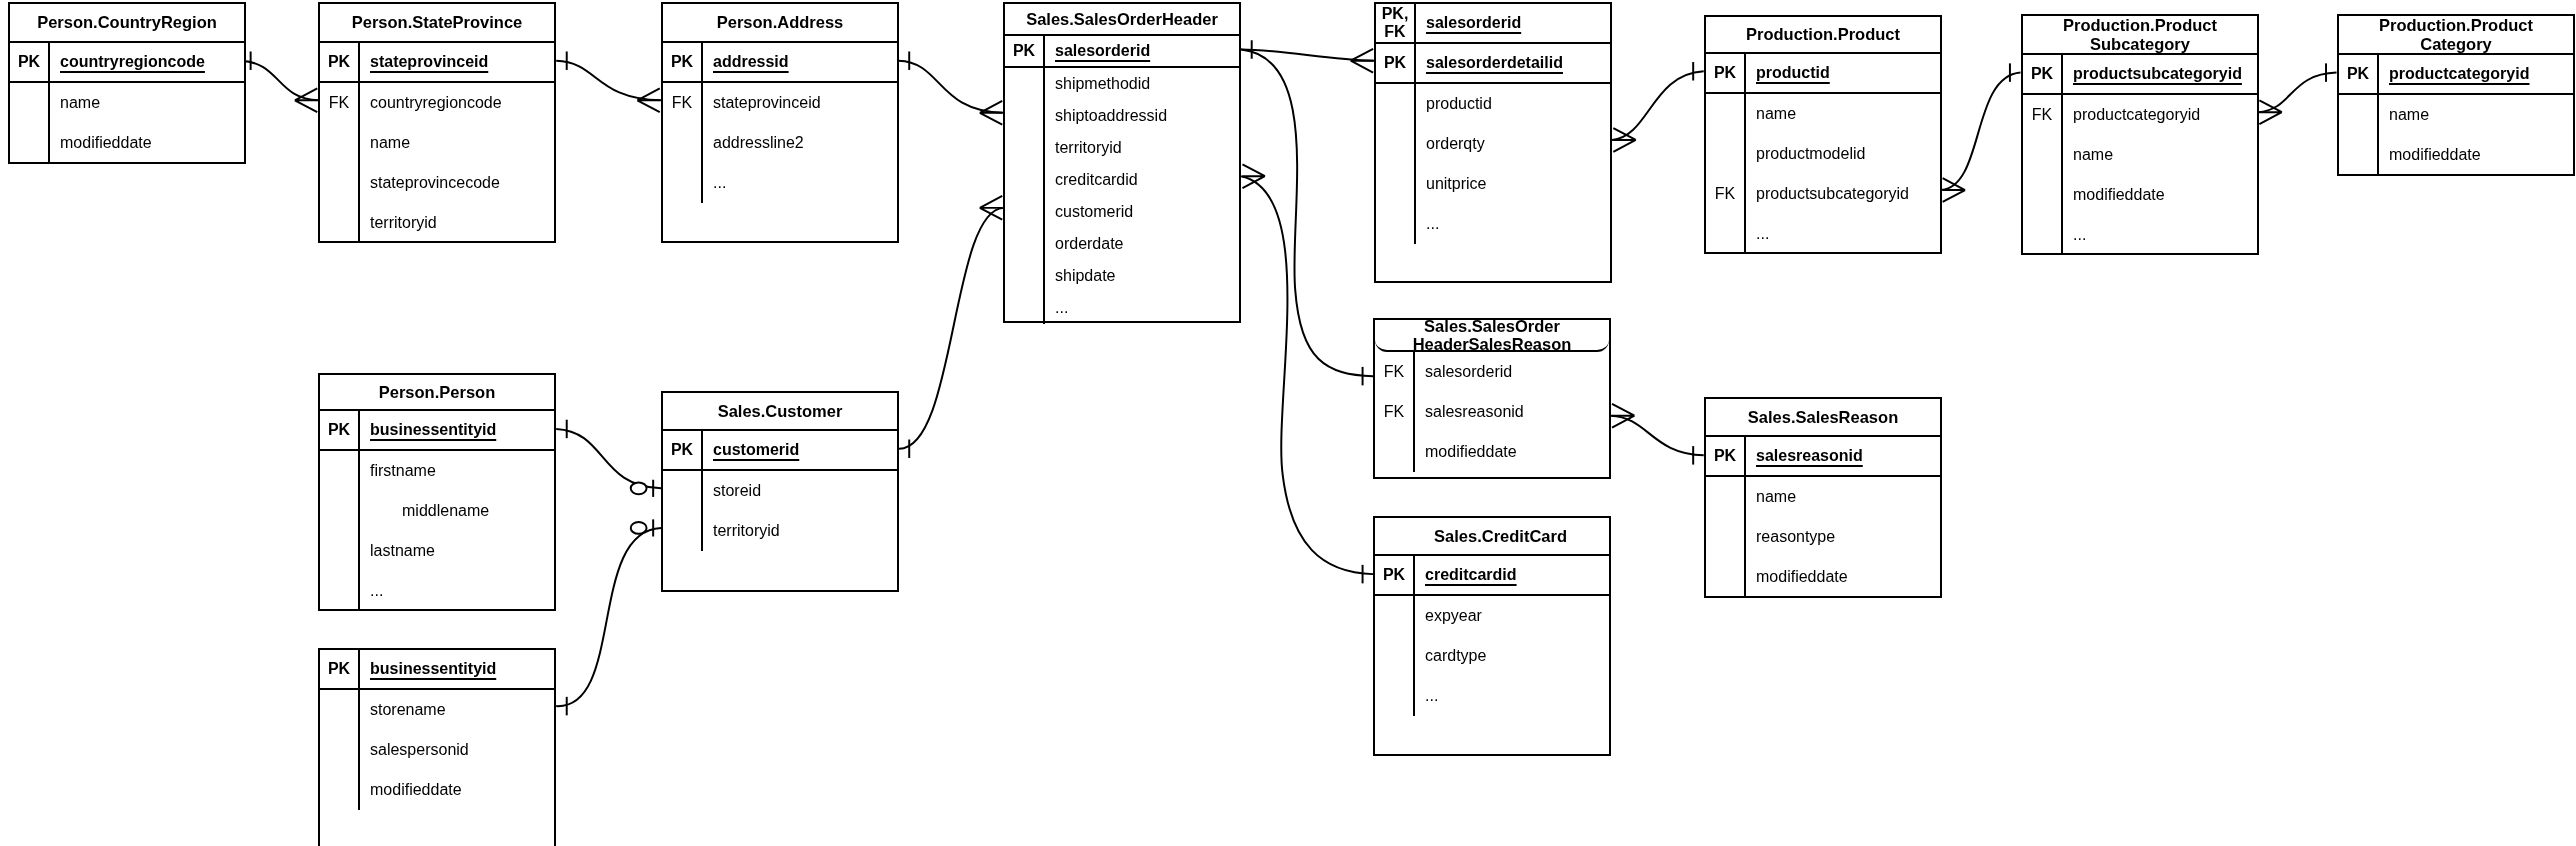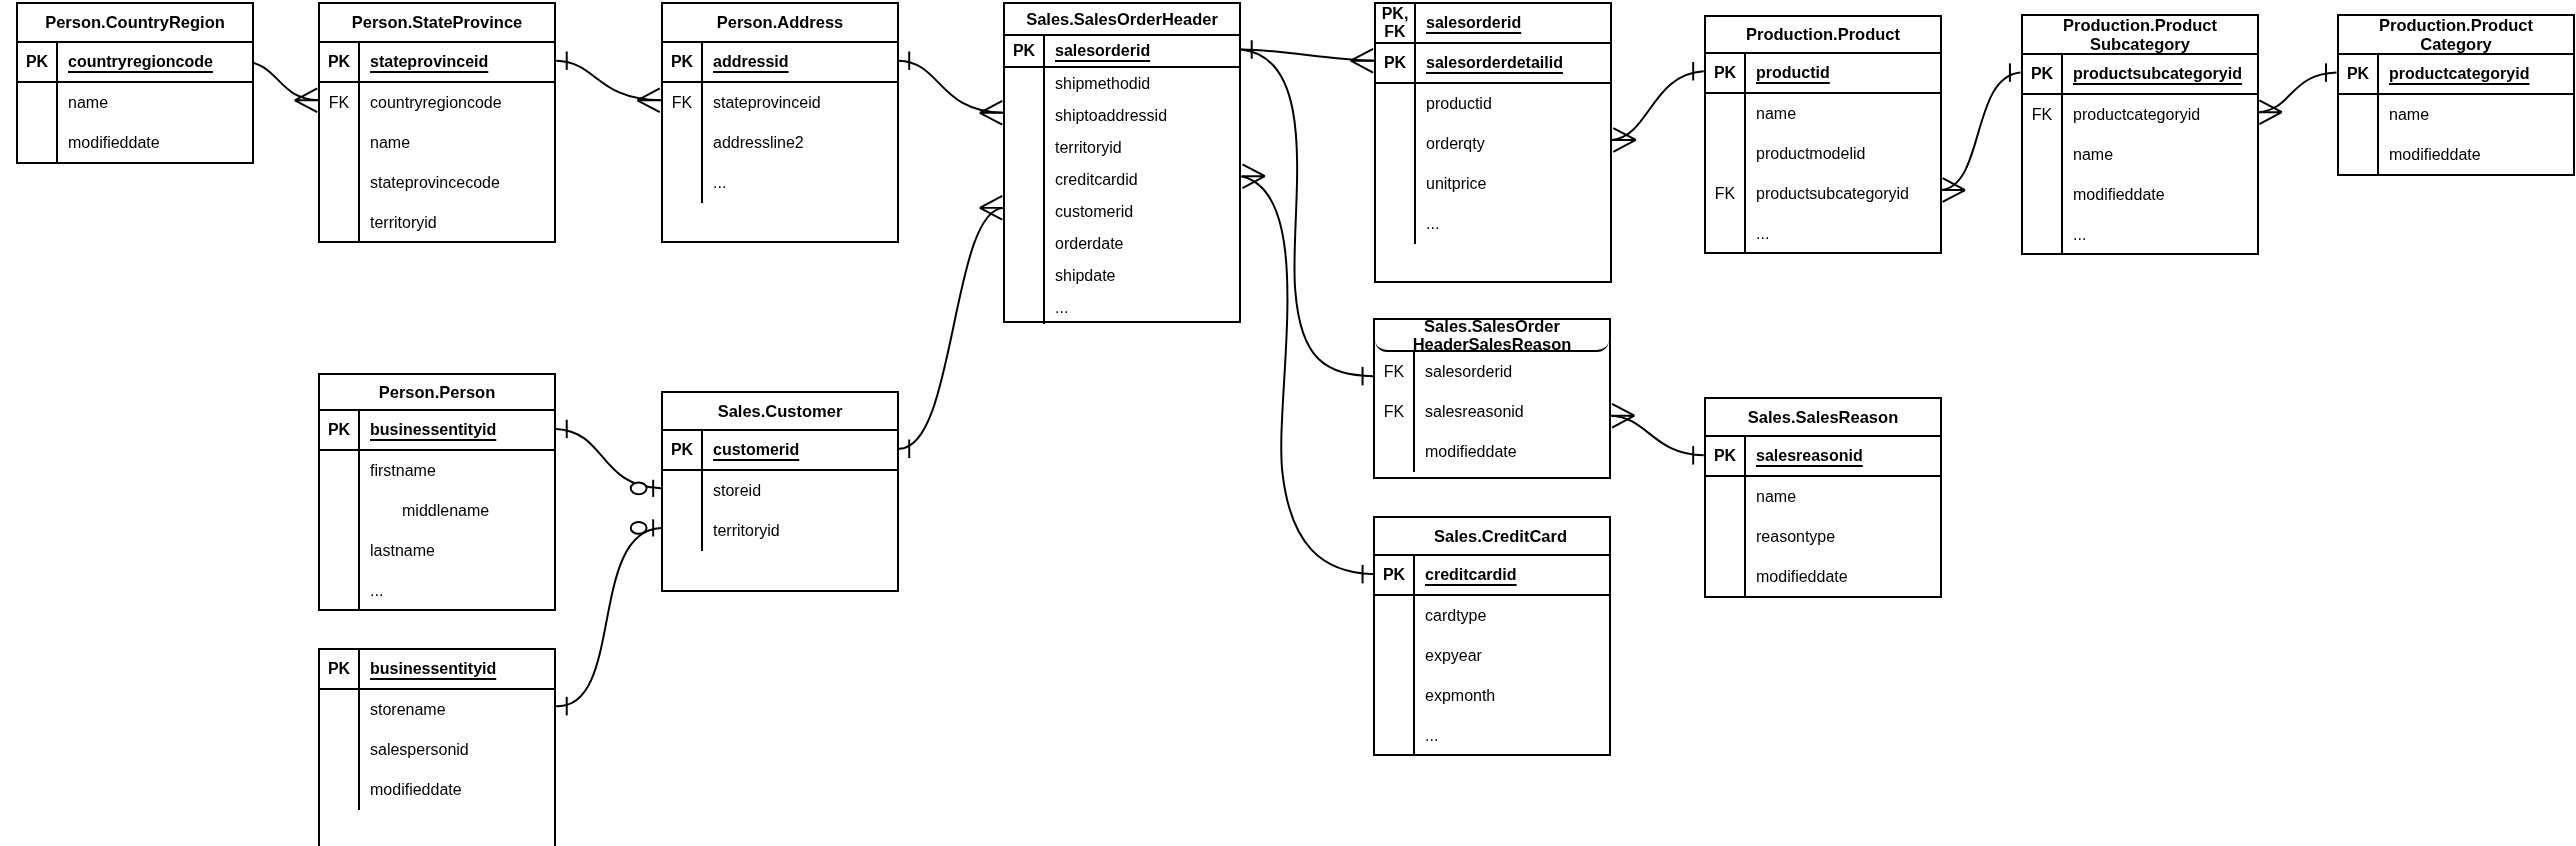--- a/index.html
+++ b/index.html
@@ -103,21 +103,21 @@
       <line x1="3524" y1="96" x2="3524" y2="124" stroke="#000000" stroke-width="3" fill="none"></line>
       <path d="M842,650 C919,654 906,737 1001,740" stroke="#000000" stroke-width="3" fill="none"></path>
       <line x1="858" y1="636" x2="858" y2="664" stroke="#000000" stroke-width="3" fill="none"></line>
       <line x1="989" y1="727" x2="989" y2="753" stroke="#000000" stroke-width="3" fill="none"></line>
       <ellipse cx="967" cy="740" rx="12" ry="9" stroke="#000000" stroke-width="3" fill="#ffffff"></ellipse>
       <path d="M842,1070 C946,1075 890,804 1001,800" stroke="#000000" stroke-width="3" fill="none"></path>
       <line x1="858" y1="1056" x2="858" y2="1084" stroke="#000000" stroke-width="3" fill="none"></line>
       <line x1="989" y1="787" x2="989" y2="813" stroke="#000000" stroke-width="3" fill="none"></line>
       <ellipse cx="967" cy="800" rx="12" ry="9" stroke="#000000" stroke-width="3" fill="#ffffff"></ellipse>
     </svg>
-<div class="entity" style="left: 16px; top: 2px; width: 238px; height: 162px;">
+<div class="entity" style="left: 8px; top: 2px; width: 238px; height: 162px;">
       <div class="entity-title" style="height: 39px;">Person.CountryRegion</div>
       <div class="row key-row" style="height: 40px;">
         <div class="key-cell">PK</div>
         <div class="name-cell">
           <span class="pk-underline">countryregioncode</span>
         </div>
       </div>
       <div class="row attr-row" style="height: 40px;">
         <div class="key-cell"></div>
         <div class="name-cell">name</div>
@@ -416,29 +416,25 @@
     <div class="entity" style="left: 1373px; top: 516px; width: 238px; height: 240px;">
       <div class="entity-title" style="height: 38px; padding-left: 17px;">Sales.CreditCard</div>
       <div class="row key-row" style="height: 40px;">
         <div class="key-cell">PK</div>
         <div class="name-cell">
           <span class="pk-underline">creditcardid</span>
         </div>
       </div>
       <div class="row attr-row" style="height: 40px;">
         <div class="key-cell"></div>
+        <div class="name-cell">expyear</div>
+      </div>
+      <div class="row attr-row" style="height: 40px;">
+        <div class="key-cell"></div>
         <div class="name-cell">cardtype</div>
-      </div>
-      <div class="row attr-row" style="height: 40px;">
-        <div class="key-cell"></div>
-        <div class="name-cell">expyear</div>
-      </div>
-      <div class="row attr-row" style="height: 40px;">
-        <div class="key-cell"></div>
-        <div class="name-cell">expmonth</div>
       </div>
       <div class="row attr-row" style="height: 40px;">
         <div class="key-cell"></div>
         <div class="name-cell">...</div>
       </div>
     </div>
   </div>
 
 
 </body></html>

